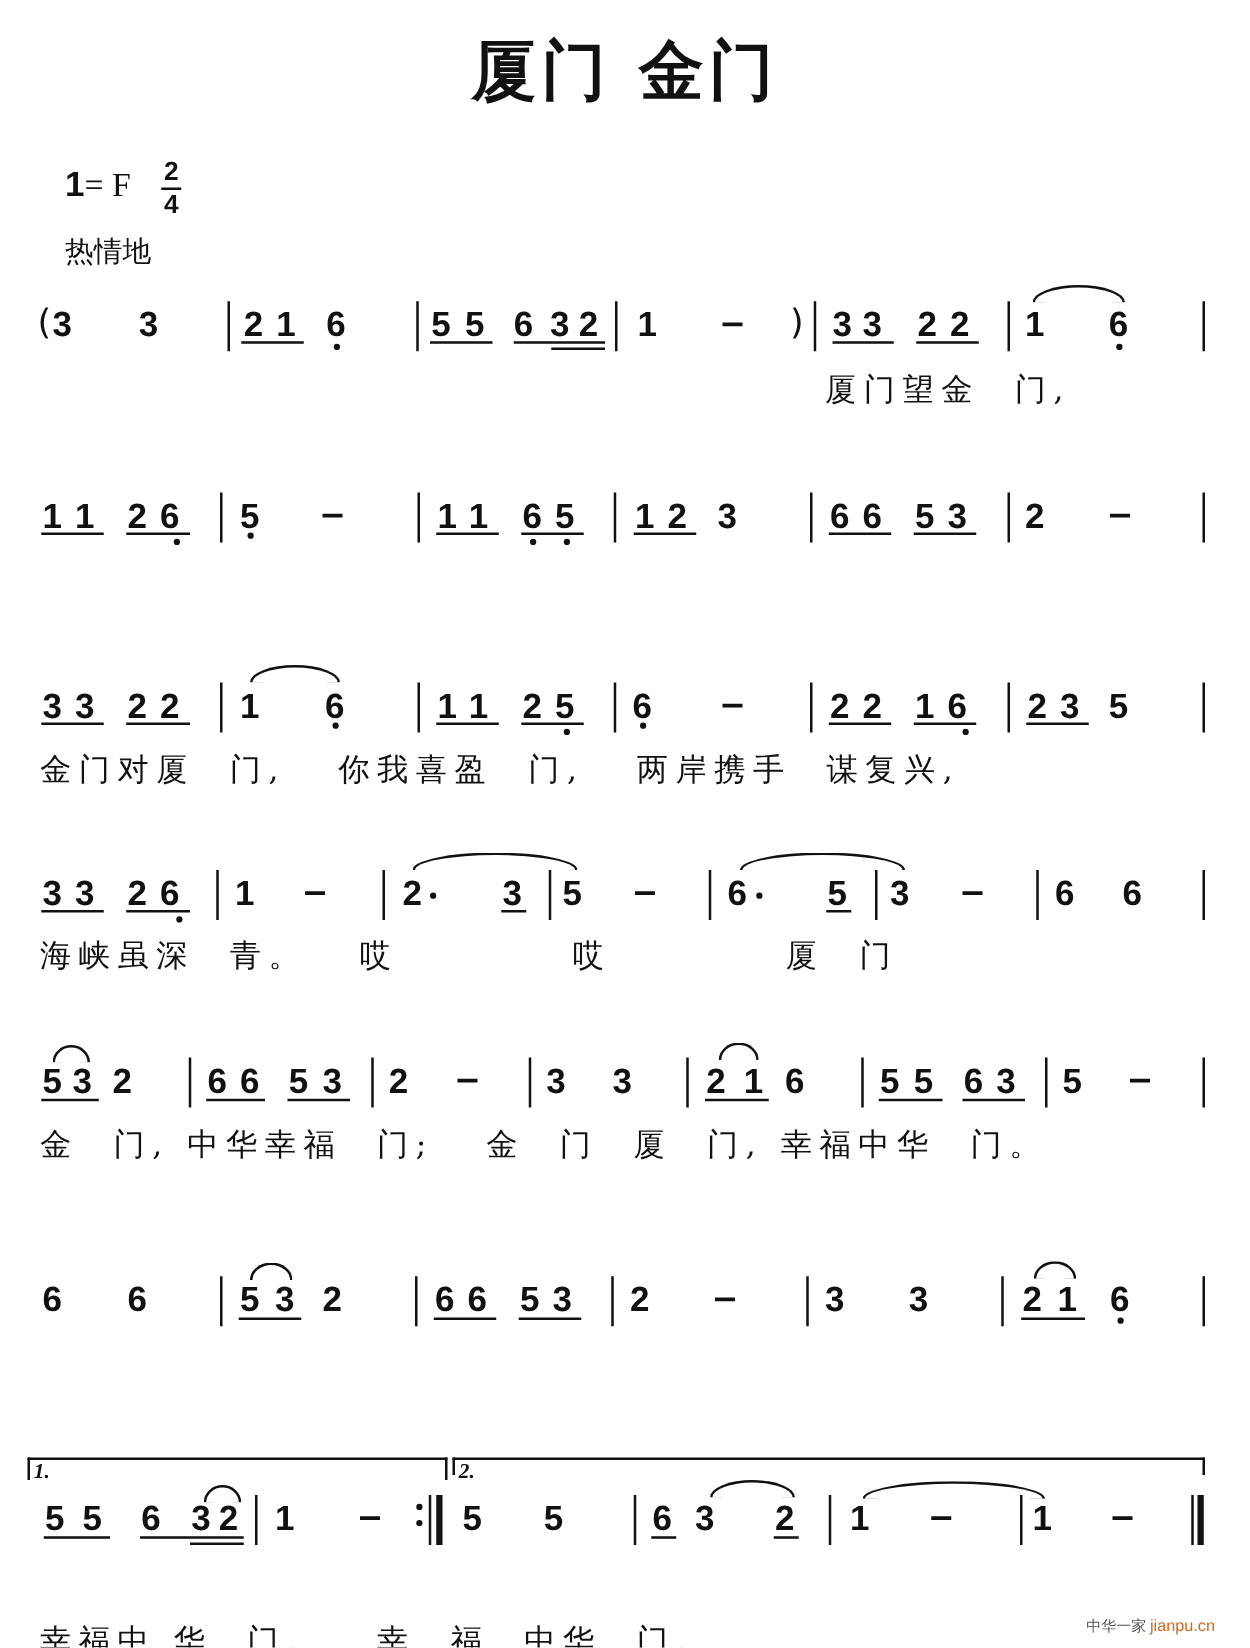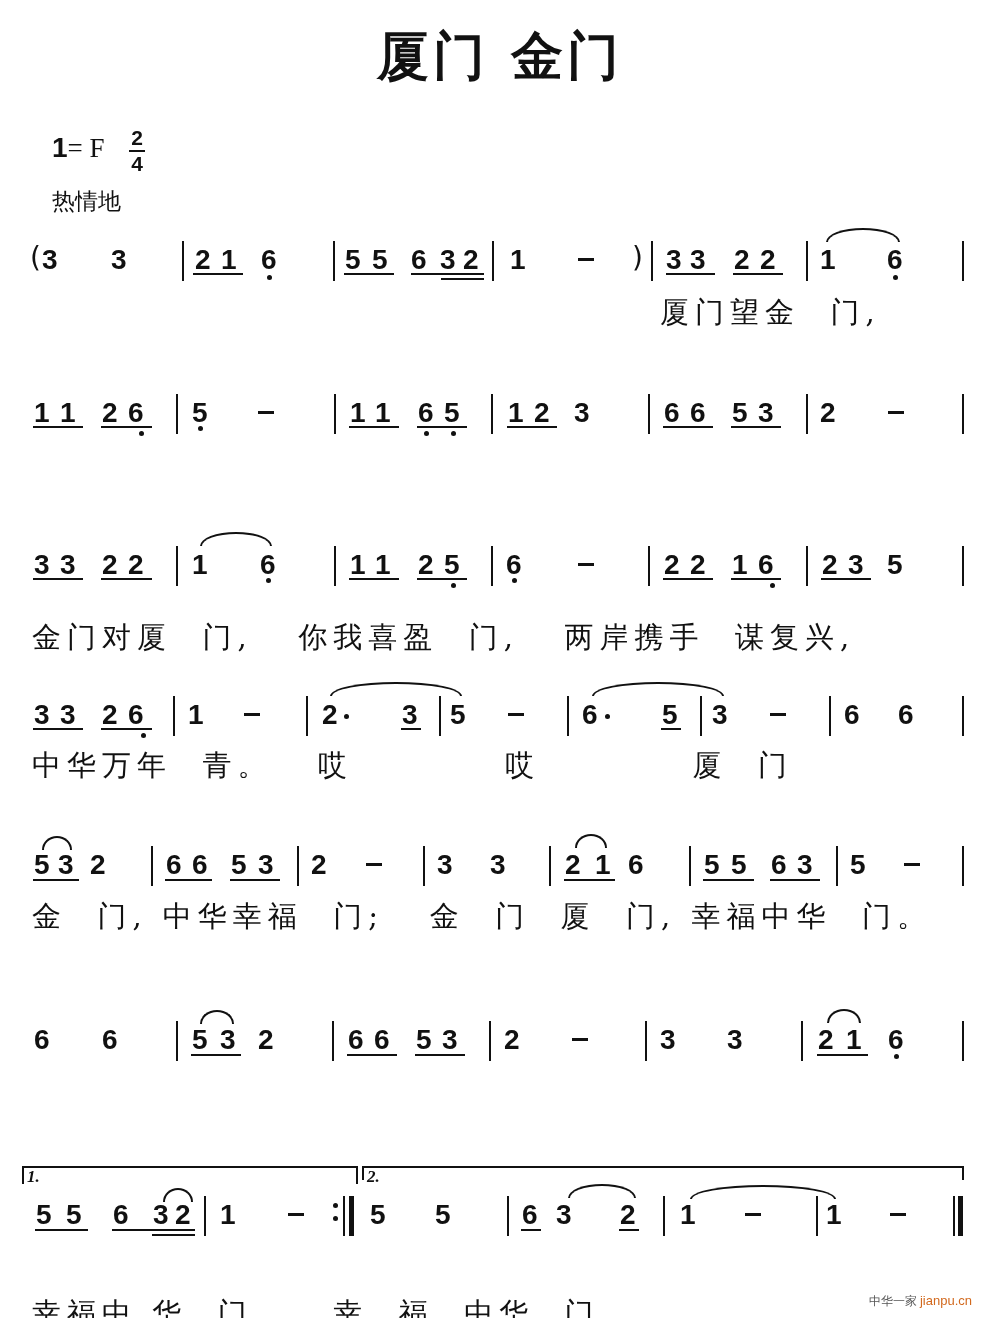--- a/index.html
+++ b/index.html
@@ -18,21 +18,21 @@
   .sys { position: absolute; left: 0; width: 1000px; height: 110px; }
   .tok { position: absolute; font-family: "Liberation Sans", sans-serif; font-weight: bold; font-size: 28px; line-height: 30px; text-align: center; }
   .paren { position: absolute; font-family: "DejaVu Sans", sans-serif; font-size: 28px; line-height: 30px; }
   .dash { position: absolute; height: 3px; width: 16px; background: #111; }
   .bl { position: absolute; width: 2px; height: 40px; background: #111; }
   .bl.thick { width: 5px; }
   .ul { position: absolute; height: 2px; background: #111; }
   .dotb { position: absolute; width: 5px; height: 5px; border-radius: 50%; background: #111; }
   .dota { position: absolute; width: 5px; height: 5px; border-radius: 50%; background: #111; }
   .slur { position: absolute; border: 2px solid #111; border-bottom: none; border-radius: 50% 50% 0 0 / 100% 100% 0 0; height: 12px; }
-  .lyr { position: absolute; font-family: "DejaVu Serif", serif; font-size: 29px; line-height: 30px; color: #111; letter-spacing: 6px; white-space: pre; }
+  .lyr { position: absolute; font-family: "DejaVu Serif", serif; font-size: 25px; line-height: 30px; color: #111; letter-spacing: 6px; white-space: pre; }
   .volta { position: absolute; border-top: 2px solid #111; border-left: 2px solid #111; height: 16px; }
   .volta.closed { border-right: 2px solid #111; }
   .volta span { font-family: "Liberation Serif", serif; font-weight: bold; font-style: italic; font-size: 17px; position: absolute; left: 3px; top: -1px; }
   .repdots { position: absolute; width: 5px; }
   .repdots i { display: block; width: 5px; height: 5px; background: #111; border-radius: 50%; margin-bottom: 8px; }
   .watermark { position: absolute; right: 28px; bottom: 8px; font-family: "DejaVu Sans", sans-serif; font-size: 12px; color: #555; }
   .watermark .site { color: #d2691e; font-family: "Liberation Sans", sans-serif; font-size: 13px; margin-left: 3px; }
 </style>
 </head>
 <body>
@@ -159,21 +159,21 @@
   <span class="tok" style="left:732px;top:550px;">1</span>
   <span class="tok" style="left:758px;top:550px;">6</span>
   <div class="ul" style="left:731px;top:578px;width:50px;"></div>
   <div class="dotb" style="left:770px;top:583px;"></div>
   <div class="bl" style="left:806px;top:546px;"></div>
   <span class="tok" style="left:822px;top:550px;">2</span>
   <span class="tok" style="left:848px;top:550px;">3</span>
   <div class="ul" style="left:821px;top:578px;width:50px;"></div>
   <span class="tok" style="left:887px;top:550px;">5</span>
   <div class="bl" style="left:962px;top:546px;"></div>
-  <span class="lyr" style="left:32px;top:622px;">金门对厦  门,   你我喜盈  门,   两岸携手  谋复兴,</span>
+  <span class="lyr" style="left:32px;top:601px;">金门对厦  门,   你我喜盈  门,   两岸携手  谋复兴,</span>
 </div>
 
 <div class="sys" style="top:0;">
   <span class="tok" style="left:34px;top:700px;">3</span>
   <span class="tok" style="left:60px;top:700px;">3</span>
   <div class="ul" style="left:33px;top:728px;width:50px;"></div>
   <span class="tok" style="left:102px;top:700px;">2</span>
   <span class="tok" style="left:128px;top:700px;">6</span>
   <div class="ul" style="left:101px;top:728px;width:51px;"></div>
   <div class="dotb" style="left:141px;top:733px;"></div>
@@ -195,21 +195,21 @@
   <div class="dota" style="left:605px;top:714px;"></div>
   <span class="tok" style="left:662px;top:700px;">5</span>
   <div class="ul" style="left:661px;top:728px;width:20px;"></div>
   <div class="bl" style="left:700px;top:696px;"></div>
   <span class="tok" style="left:712px;top:700px;">3</span>
   <div class="dash" style="left:770px;top:713px;"></div>
   <div class="bl" style="left:829px;top:696px;"></div>
   <span class="tok" style="left:844px;top:700px;">6</span>
   <span class="tok" style="left:898px;top:700px;">6</span>
   <div class="bl" style="left:962px;top:696px;"></div>
-  <span class="lyr" style="left:32px;top:750px;">中华万年  青。   哎          哎          厦  门</span>
+  <span class="lyr" style="left:32px;top:750px;">海峡虽深  青。   哎          哎          厦  门</span>
 </div>
 
 <div class="sys" style="top:0;">
   <div class="slur" style="left:42px;top:836px;width:26px;"></div>
   <span class="tok" style="left:34px;top:850px;">5</span>
   <span class="tok" style="left:58px;top:850px;">3</span>
   <div class="ul" style="left:33px;top:879px;width:46px;"></div>
   <span class="tok" style="left:90px;top:850px;">2</span>
   <div class="bl" style="left:151px;top:846px;"></div>
   <span class="tok" style="left:166px;top:850px;">6</span>

